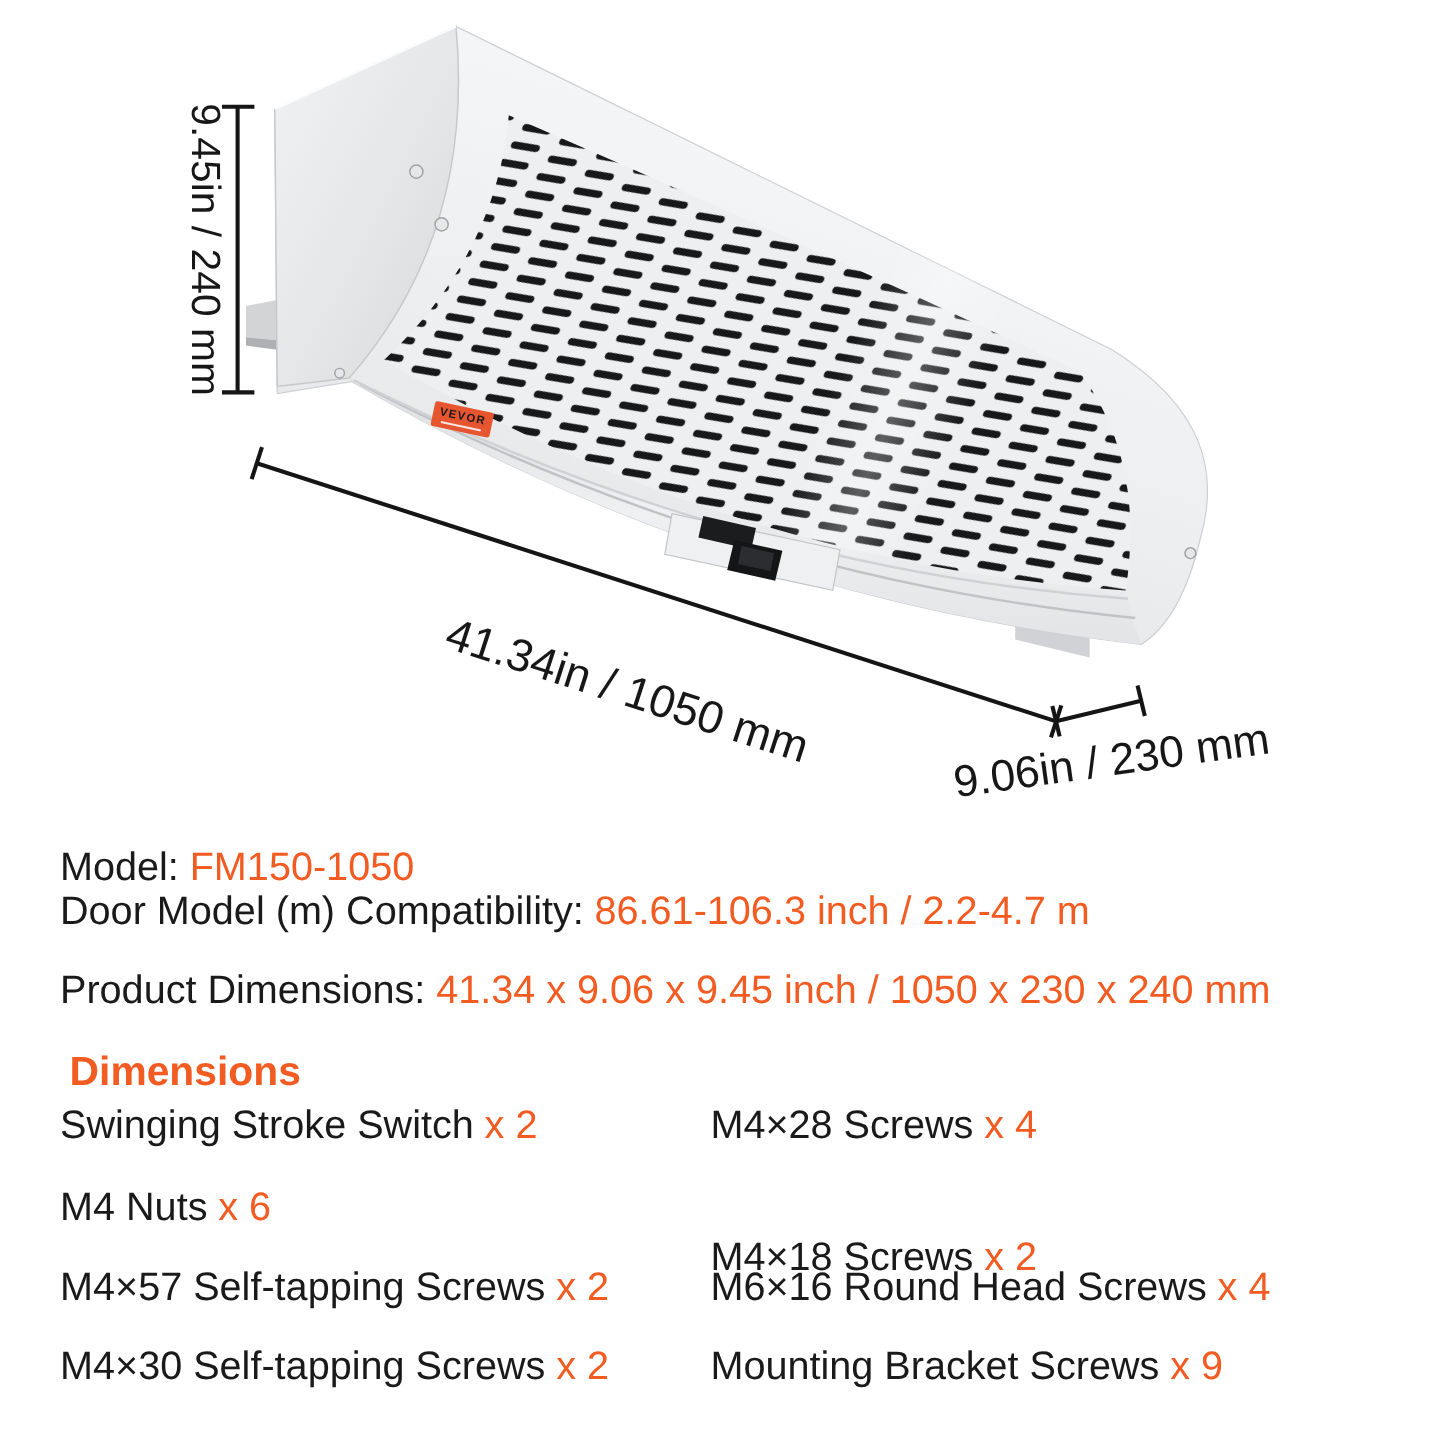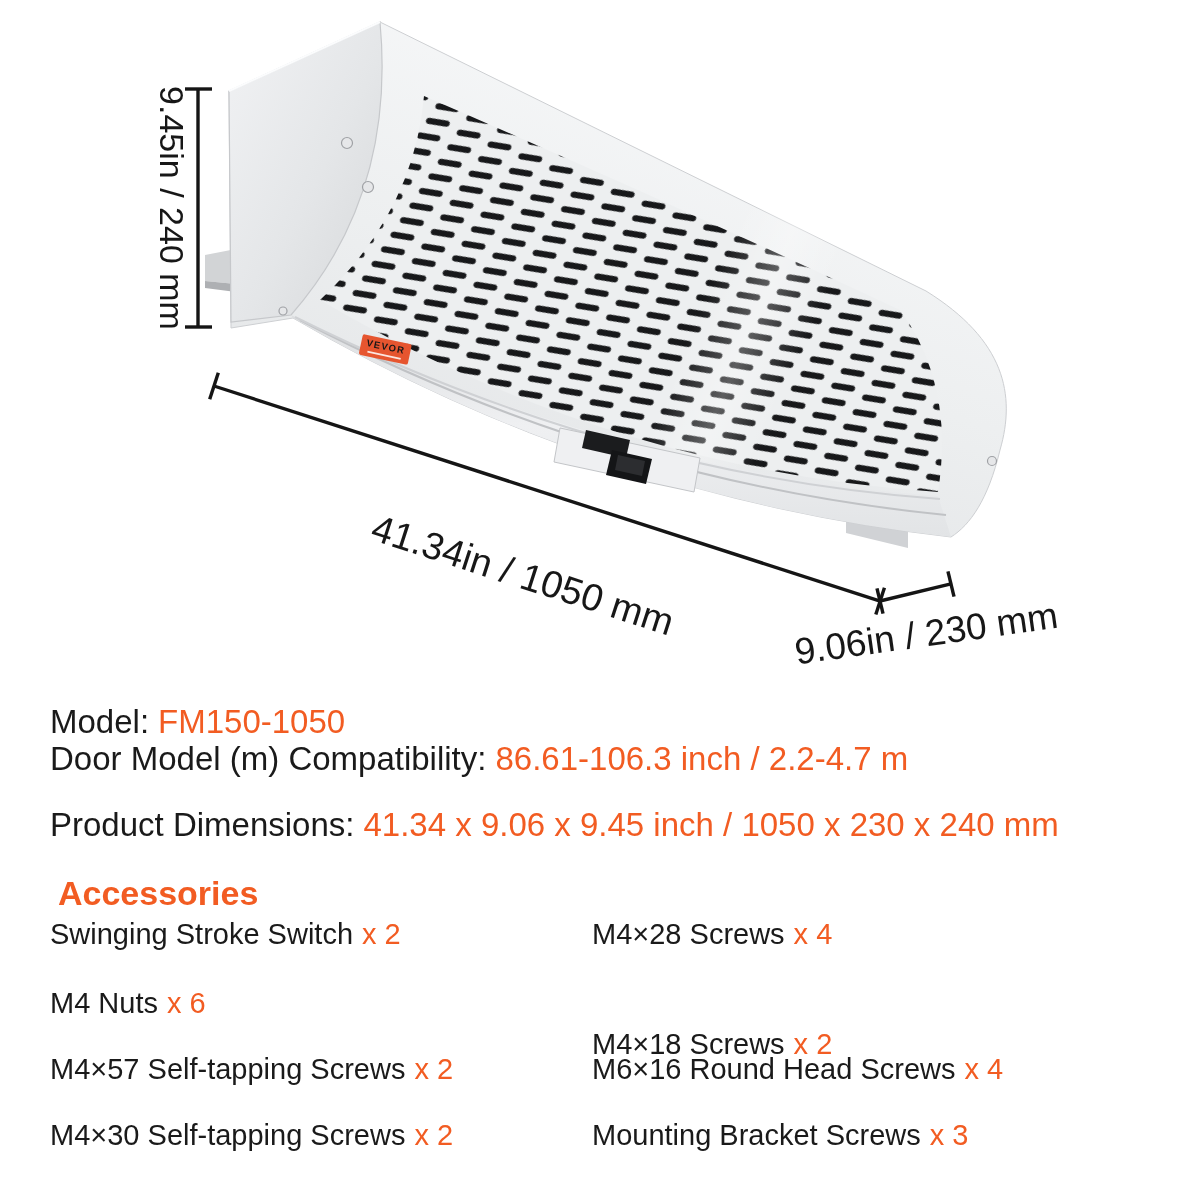--- a/index.html
+++ b/index.html
@@ -27,21 +27,21 @@
   .acc-heading{
     position:absolute;
     left:58px;
     font-size:34px;
     font-weight:bold;
     color:#f25c22;
     white-space:nowrap;
   }
   .acc-item{
     position:absolute;
-    font-size:29px;
+    font-size:33px;
     line-height:1.1;
     white-space:nowrap;
   }
   .acc-item .qty{color:#f25c22;margin-left:9px;}
   .col-left{left:50px;}
   .col-right{left:592px;}
 </style>
 </head>
 <body>
 
@@ -150,21 +150,21 @@
 <div class="spec" style="top:689px;margin-top:15px;">
   <span>Model:</span><span class="val">FM150-1050</span>
 </div>
 <div class="spec" style="top:741px;">
   <span>Door Model (m) Compatibility:</span><span class="val">86.61-106.3 inch / 2.2-4.7 m</span>
 </div>
 <div class="spec" style="top:807px;">
   <span>Product Dimensions:</span><span class="val">41.34 x 9.06 x 9.45 inch / 1050 x 230 x 240 mm</span>
 </div>
 
-<div class="acc-heading" style="top:874px;">Accessories</div>
+<div class="acc-heading" style="top:874px;">Dimensions</div>
 
 <div class="acc-item col-left" style="top:919px;">
   <span>Swinging Stroke Switch</span><span class="qty">x 2</span>
 </div>
 <div class="acc-item col-left" style="top:988px;">
   <span>M4 Nuts</span><span class="qty">x 6</span>
 </div>
 <div class="acc-item col-left" style="top:1054px;">
   <span>M4×57 Self-tapping Screws</span><span class="qty">x 2</span>
 </div>
@@ -175,14 +175,14 @@
 <div class="acc-item col-right" style="top:919px;">
   <span>M4×28 Screws</span><span class="qty">x 4</span>
 </div>
 <div class="acc-item col-right" style="top:988px;margin-top:41px;">
   <span>M4×18 Screws</span><span class="qty">x 2</span>
 </div>
 <div class="acc-item col-right" style="top:1054px;">
   <span>M6×16 Round Head Screws</span><span class="qty">x 4</span>
 </div>
 <div class="acc-item col-right" style="top:1120px;">
-  <span>Mounting Bracket Screws</span><span class="qty">x 3</span>
+  <span>Mounting Bracket Screws</span><span class="qty">x 9</span>
 </div>
 
 </body></html>

